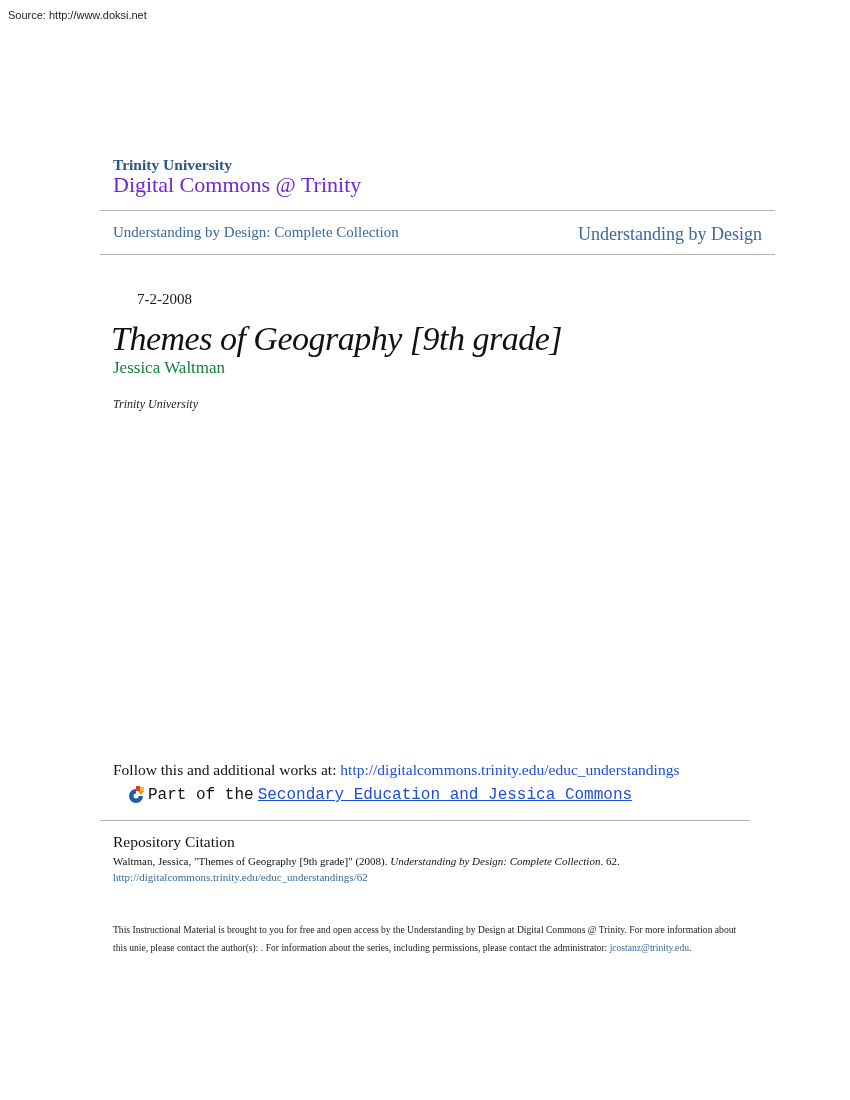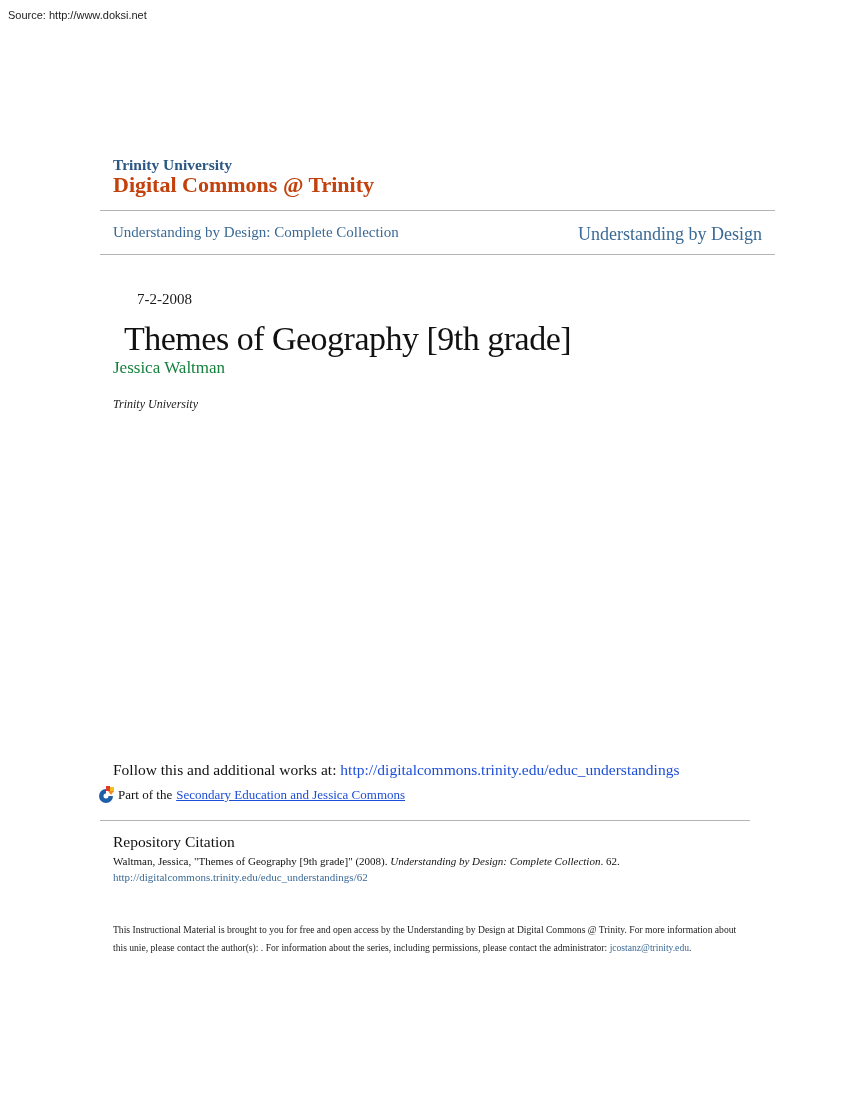--- a/index.html
+++ b/index.html
@@ -1,32 +1,32 @@
 <!DOCTYPE html>
 <html><head>
 <meta charset="utf-8">
 <style>
   html, body { margin: 0; padding: 0; background: #ffffff; }
   body { width: 850px; height: 1100px; position: relative; overflow: hidden; font-family: "Liberation Serif", "DejaVu Serif", serif; color: #1a1a1a; }
   .abs { position: absolute; }
   .source { left: 8px; top: 9px; font-family: "Liberation Sans", "DejaVu Sans", sans-serif; font-size: 11px; color: #222; }
   .inst { left: 113px; top: 156px; font-size: 15.5px; font-weight: bold; color: #2b5783; }
-  .dc { left: 113px; top: 172px; font-size: 22px; font-weight: bold; color: #c2410c; }
+  .dc { left: 113px; top: 172px; font-size: 22px; font-weight: normal; color: #6d28d9; }
   .hr { height: 1px; background: #b4b4b4; }
   .hr1 { left: 100px; top: 210px; width: 675px; }
   .hr2 { left: 100px; top: 254px; width: 675px; }
   .coll { left: 113px; top: 224px; font-size: 15px; color: #3a6a96; }
   .series { right: 88px; top: 224px; font-size: 18px; color: #3a6a96; }
   .date { left: 113px; top: 291px; font-size: 15px; color: #1a1a1a; margin-left: 24px; }
-  .title { left: 124px; top: 320px; font-size: 34px; color: #111; letter-spacing: -0.5px; }
+  .title { left: 111px; top: 320px; font-size: 34px; color: #111; letter-spacing: -0.5px; font-style: italic; }
   .author { left: 113px; top: 358px; font-size: 17px; color: #15803d; }
   .affil { left: 113px; top: 397px; font-size: 12px; font-style: italic; color: #1a1a1a; }
   .follow { left: 113px; top: 761px; font-size: 15.5px; color: #111; white-space: nowrap; }
   .follow a, .partof a { color: #1d4ed8; text-decoration: none; }
-  .partof { left: 96px; top: 785px; font-size: 13px; color: #111; white-space: nowrap; display: flex; align-items: center; }
+  .partof { left: 126px; top: 785px; font-size: 16px; color: #111; white-space: nowrap; display: flex; align-items: center; font-family: Liberation Mono, monospace; }
   .partof a { text-decoration: underline; margin-left: 4px; }
   .icon-bp { width: 20px; height: 20px; margin-right: 2px; }
   .hr3 { left: 100px; top: 820px; width: 650px; }
   .repo-h { left: 113px; top: 833px; font-size: 15.5px; color: #111; }
   .cite { left: 113px; top: 855px; font-size: 11px; color: #111; white-space: nowrap; }
   .cite-url { left: 113px; top: 871px; font-size: 11px; color: #3a6a96; }
   .fine { left: 113px; top: 921px; width: 630px; font-size: 9.6px; line-height: 18px; color: #222; }
   .fine .mail { color: #3a6a96; }
 </style>
 </head>

